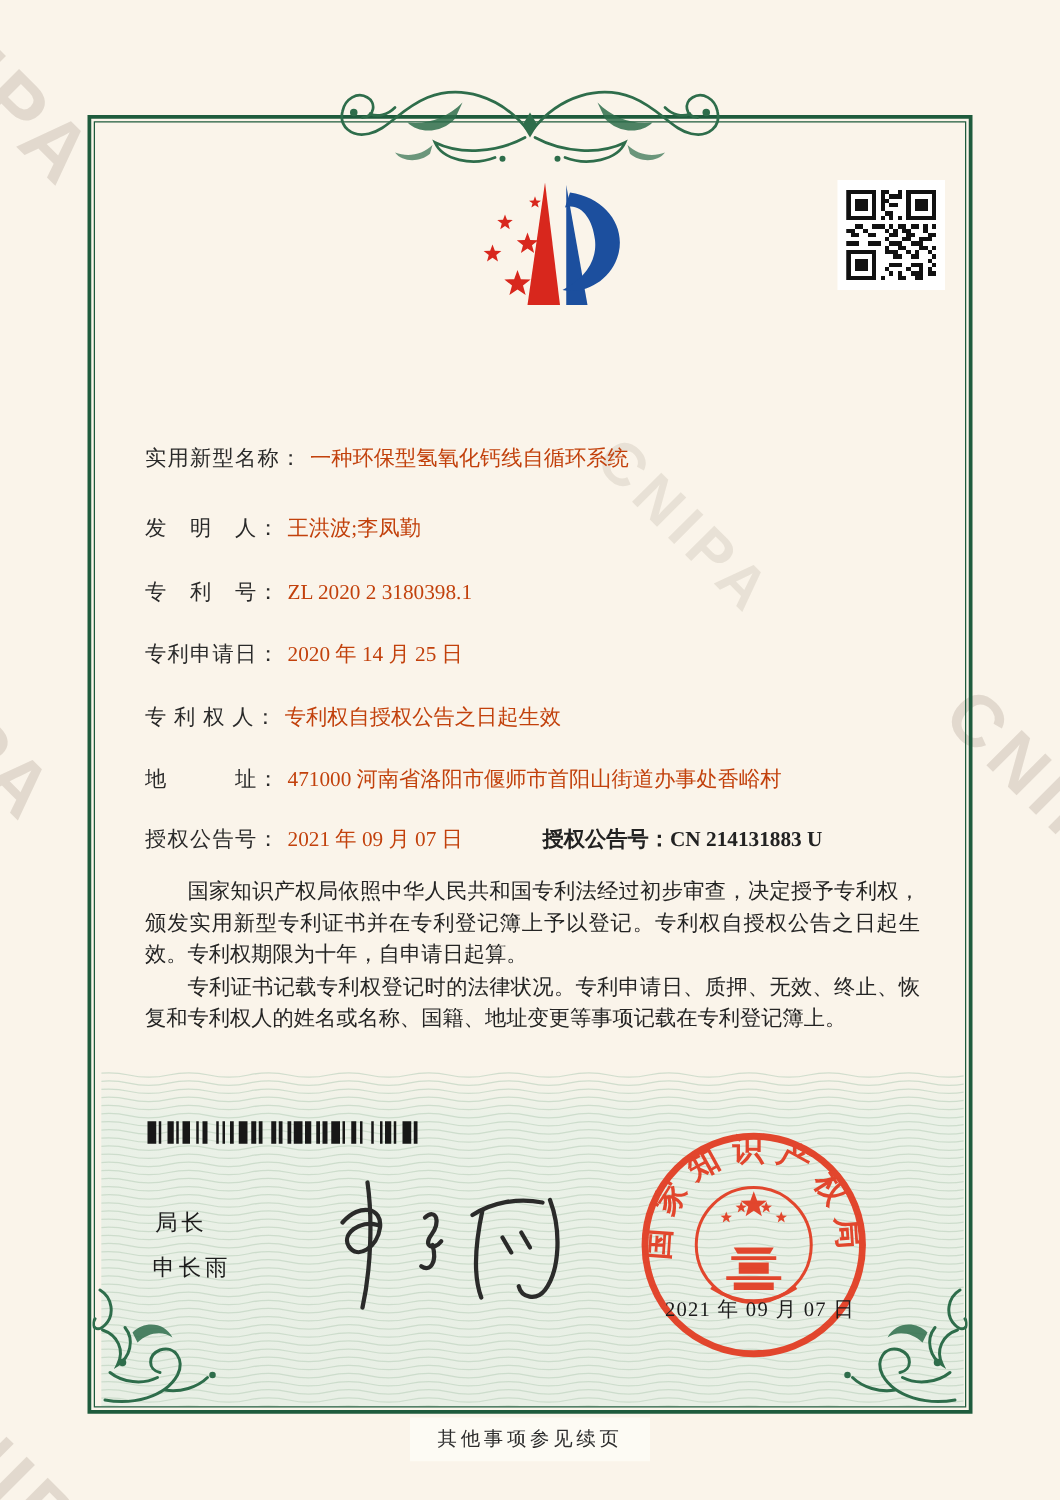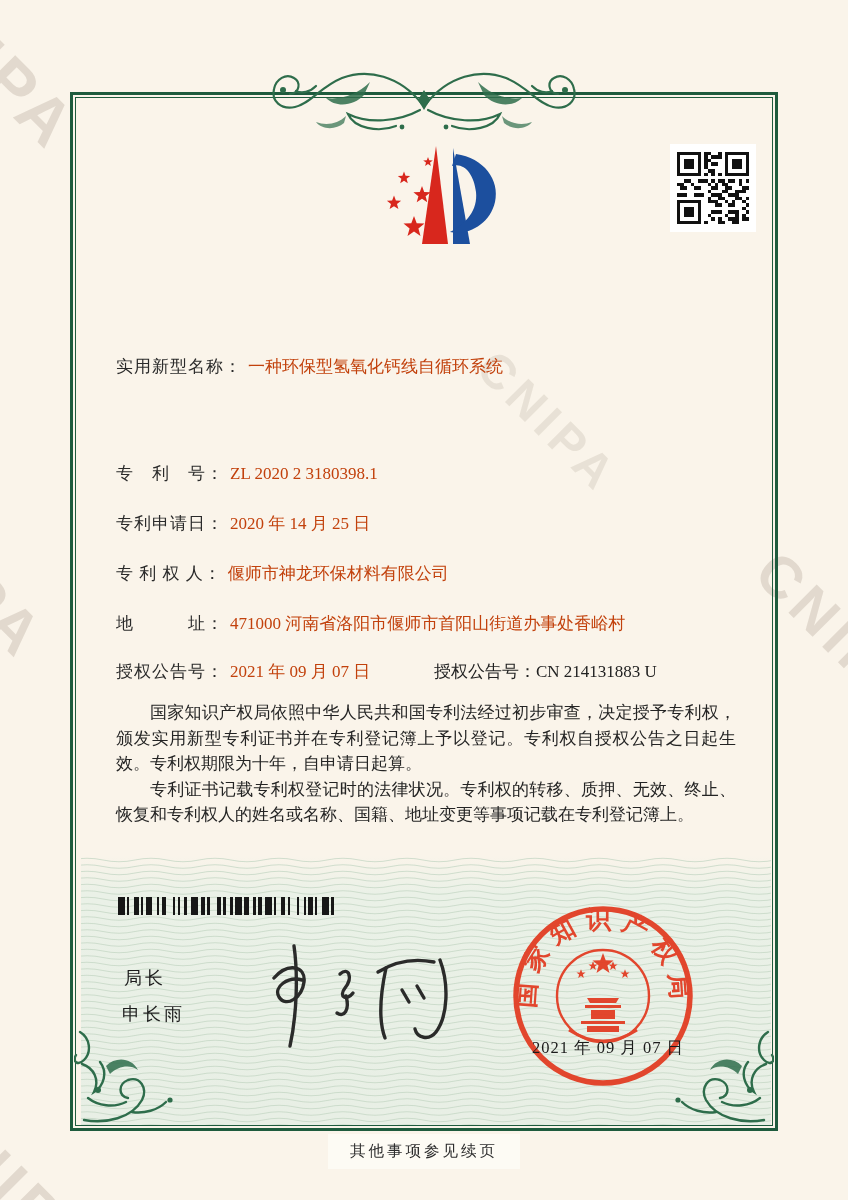--- a/index.html
+++ b/index.html
@@ -38,21 +38,21 @@
   .qrbox{position:absolute;left:670px;top:144px;width:86px;height:88px;background:#fff;z-index:5;
       display:flex;align-items:center;justify-content:center;}
 
   .title{position:absolute;left:0;right:0;top:252px;text-align:center;font-size:40px;font-weight:bold;
       color:#141414;letter-spacing:7px;z-index:5;}
 
   .row{position:absolute;left:116px;font-size:17px;color:#222;z-index:5;white-space:nowrap;}
   .row .lbl{letter-spacing:1px;color:#2a2a2a;}
   .row .val{margin-left:6px;color:#c2410c;}
   .r0{top:355px}.r1{top:411px}.r2{top:462px}.r3{top:512px}.r4{top:562px}.r5{top:612px}.r6{top:660px}
-  .grant{position:absolute;left:434px;top:660px;font-size:17px;color:#222;z-index:5;white-space:nowrap;}
+  .grant{position:absolute;left:434px;top:660px;font-size:17px;color:#222;z-index:5;white-space:nowrap;font-weight:bold;}
 
   .bodytext{position:absolute;left:116px;top:700px;width:620px;z-index:5;color:#242424;
       font-size:17px;line-height:25.5px;text-align:justify;}
   .bodytext p{margin:0;text-indent:2em;}
 
   .barcode{position:absolute;left:118px;top:897px;width:220px;height:18px;display:flex;z-index:5;}
   .barcode i{height:100%;}
   .barcode i.b{background:#171717;}
 
   .sig-title{position:absolute;left:124px;top:966px;font-size:18px;color:#1c1c1c;z-index:5;
@@ -305,42 +305,45 @@
         <rect x="13" y="20" width="1" height="1" fill="#111"></rect>
         <rect x="16" y="20" width="1" height="1" fill="#111"></rect>
         <rect x="17" y="20" width="1" height="1" fill="#111"></rect>
       </svg>
   </div>
 
 
   <div class="row r0">
     <span class="lbl">实用新型名称：</span><span class="val">一种环保型氢氧化钙线自循环系统</span>
   </div>
+  <div class="row r1">
+    <span class="lbl">发　明　人：</span><span class="val">王洪波;李凤勤</span>
+  </div>
   <div class="row r2">
     <span class="lbl">专　利　号：</span><span class="val">ZL 2020 2 3180398.1</span>
   </div>
   <div class="row r3">
     <span class="lbl">专利申请日：</span><span class="val">2020 年 14 月 25 日</span>
   </div>
   <div class="row r4">
-    <span class="lbl">专 利 权 人：</span><span class="val">偃师市神龙环保材料有限公司</span>
+    <span class="lbl">专 利 权 人：</span><span class="val">专利权自授权公告之日起生效</span>
   </div>
   <div class="row r5">
     <span class="lbl">地　　　址：</span><span class="val">471000 河南省洛阳市偃师市首阳山街道办事处香峪村</span>
   </div>
   <div class="row r6">
     <span class="lbl">授权公告号：</span><span class="val">2021 年 09 月 07 日</span>
   </div>
   <div class="grant">
     <span class="lbl">授权公告号：</span><span class="val">CN 214131883 U</span>
   </div>
 
   <div class="bodytext">
     <p>国家知识产权局依照中华人民共和国专利法经过初步审查，决定授予专利权，颁发实用新型专利证书并在专利登记簿上予以登记。专利权自授权公告之日起生效。专利权期限为十年，自申请日起算。</p>
-    <p>专利证书记载专利权登记时的法律状况。专利权的转移、质押、无效、终止、恢复和专利权人的姓名或名称、国籍、地址变更等事项记载在专利登记簿上。</p>
+    <p>专利证书记载专利权登记时的法律状况。专利申请日、质押、无效、终止、恢复和专利权人的姓名或名称、国籍、地址变更等事项记载在专利登记簿上。</p>
   </div>
 
   <div class="barcode" id="barcode">
       <i class="b" style="flex-grow: 3;"></i>
       <i style="flex-grow: 1;"></i>
       <i class="b" style="flex-grow: 1;"></i>
       <i style="flex-grow: 2;"></i>
       <i class="b" style="flex-grow: 2;"></i>
       <i style="flex-grow: 1;"></i>
       <i class="b" style="flex-grow: 1;"></i>

